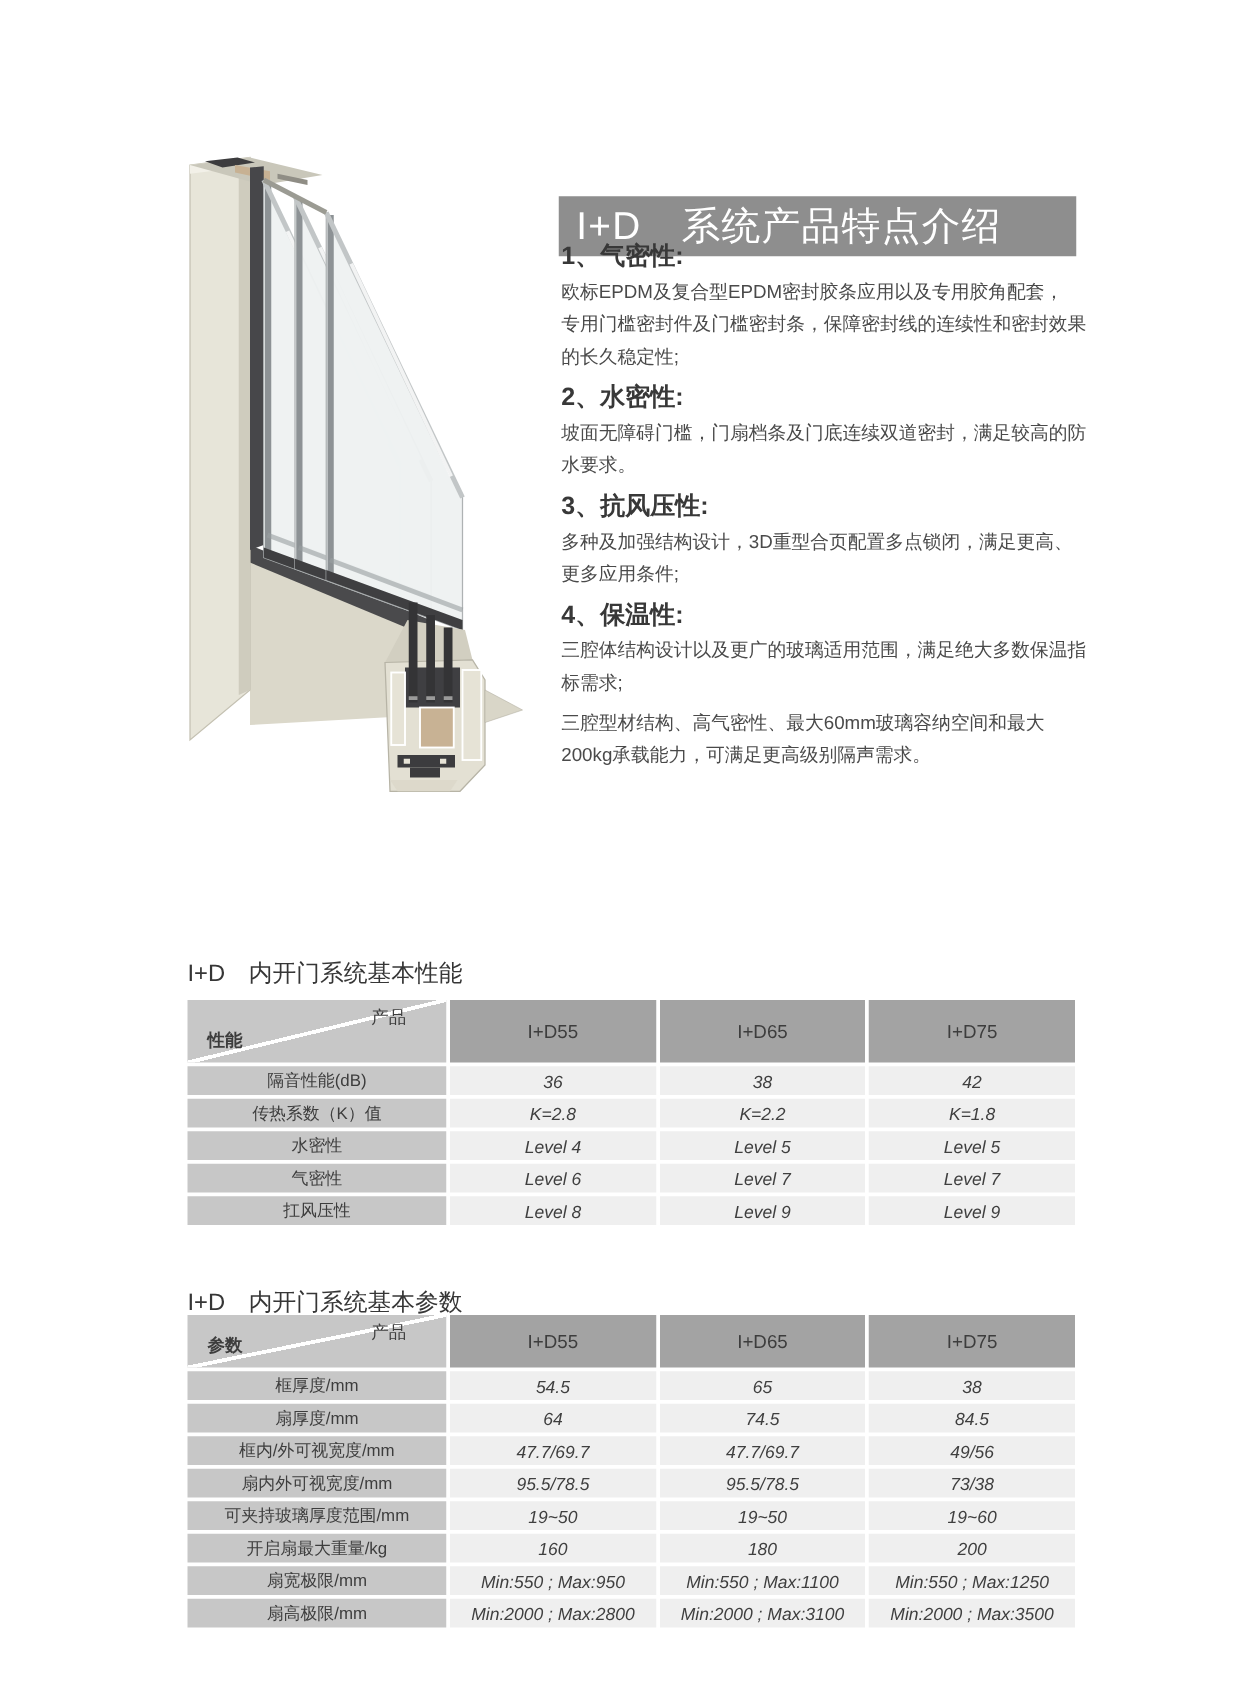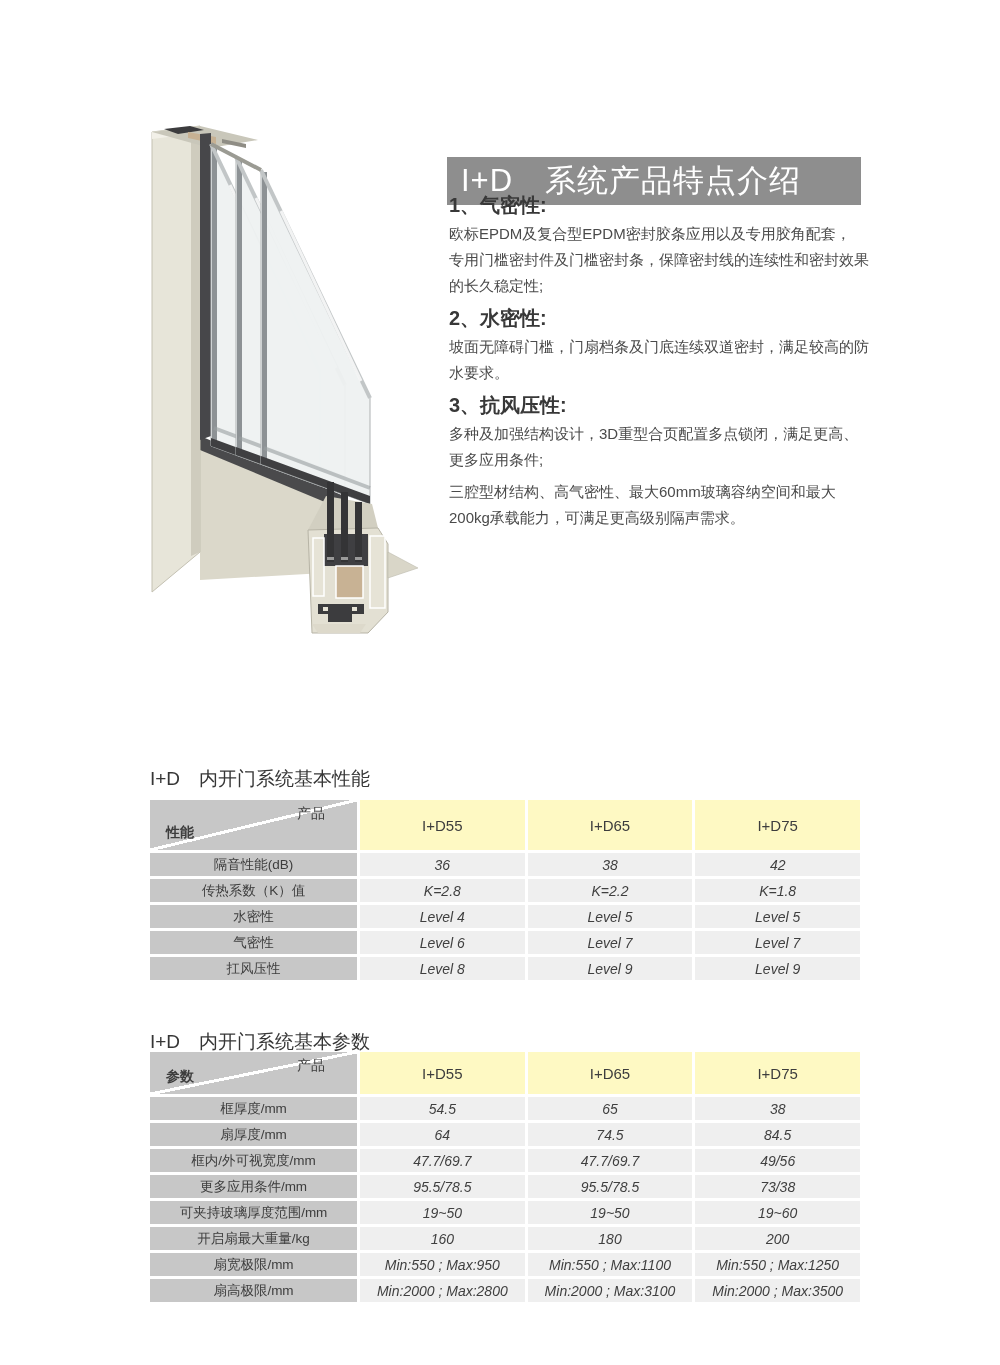--- a/index.html
+++ b/index.html
@@ -23,21 +23,21 @@
   .tbl-title{position:absolute;left:150px;font-size:19px;color:#363636;white-space:nowrap;}
   .tbl-title.t1{top:766px;}
   .tbl-title.t2{top:1029px;}
 
   
   .tbl{position:absolute;left:150px;width:710px;display:grid;
        grid-template-columns:207px 1fr 1fr 1fr;gap:3px;background:#ffffff;}
   .tbl.perf{top:800px;}
   .tbl.param{top:1052px;}
   .cell{display:flex;align-items:center;justify-content:center;}
-  .hcell{background:#fef9c3;font-size:15px;color:#3d3d3d;}
+  .hcell{background:#a3a3a3;font-size:15px;color:#3d3d3d;}
   .perf .hcell{height:50px;}
   .param .hcell{height:42px;}
   .corner{position:relative;background:
       linear-gradient(to bottom right,
         rgba(0,0,0,0) calc(50% - 1.5px),
         #ffffff calc(50% - 1.5px),
         #ffffff calc(50% + 1.5px),
         rgba(0,0,0,0) calc(50% + 1.5px)),
       #c7c7c7;}
   .corner-top{position:absolute;top:5px;right:32px;font-size:14px;color:#3d3d3d;}
@@ -124,20 +124,23 @@
       <h3 class="fe-h">2、水密性:</h3>
       <p class="fe-b">坡面无障碍门槛，门扇档条及门底连续双道密封，满足较高的防
 水要求。</p>
     </div>
     <div class="feature">
       <h3 class="fe-h">3、抗风压性:</h3>
       <p class="fe-b">多种及加强结构设计，3D重型合页配置多点锁闭，满足更高、
 更多应用条件;</p>
     </div>
     <div class="feature">
+      <h3 class="fe-h">4、保温性:</h3>
+      <p class="fe-b">三腔体结构设计以及更广的玻璃适用范围，满足绝大多数保温指
+标需求;</p>
     </div>
     <div class="feature">
       <p class="fe-b">三腔型材结构、高气密性、最大60mm玻璃容纳空间和最大
 200kg承载能力，可满足更高级别隔声需求。</p>
     </div>
   </section>
 
   <div class="tbl-title t1">I+D　内开门系统基本性能</div>
   <div class="tbl perf">
     <div class="cell hcell corner">
@@ -192,21 +195,21 @@
     <div class="cell lcell">扇厚度/mm</div>
     <div class="cell vcell">64</div>
     <div class="cell vcell">74.5</div>
     <div class="cell vcell">84.5</div>
 
     <div class="cell lcell">框内/外可视宽度/mm</div>
     <div class="cell vcell">47.7/69.7</div>
     <div class="cell vcell">47.7/69.7</div>
     <div class="cell vcell">49/56</div>
 
-    <div class="cell lcell">更多应用条件/mm</div>
+    <div class="cell lcell">扇内外可视宽度/mm</div>
     <div class="cell vcell">95.5/78.5</div>
     <div class="cell vcell">95.5/78.5</div>
     <div class="cell vcell">73/38</div>
 
     <div class="cell lcell">可夹持玻璃厚度范围/mm</div>
     <div class="cell vcell">19~50</div>
     <div class="cell vcell">19~50</div>
     <div class="cell vcell">19~60</div>
 
     <div class="cell lcell">开启扇最大重量/kg</div>

